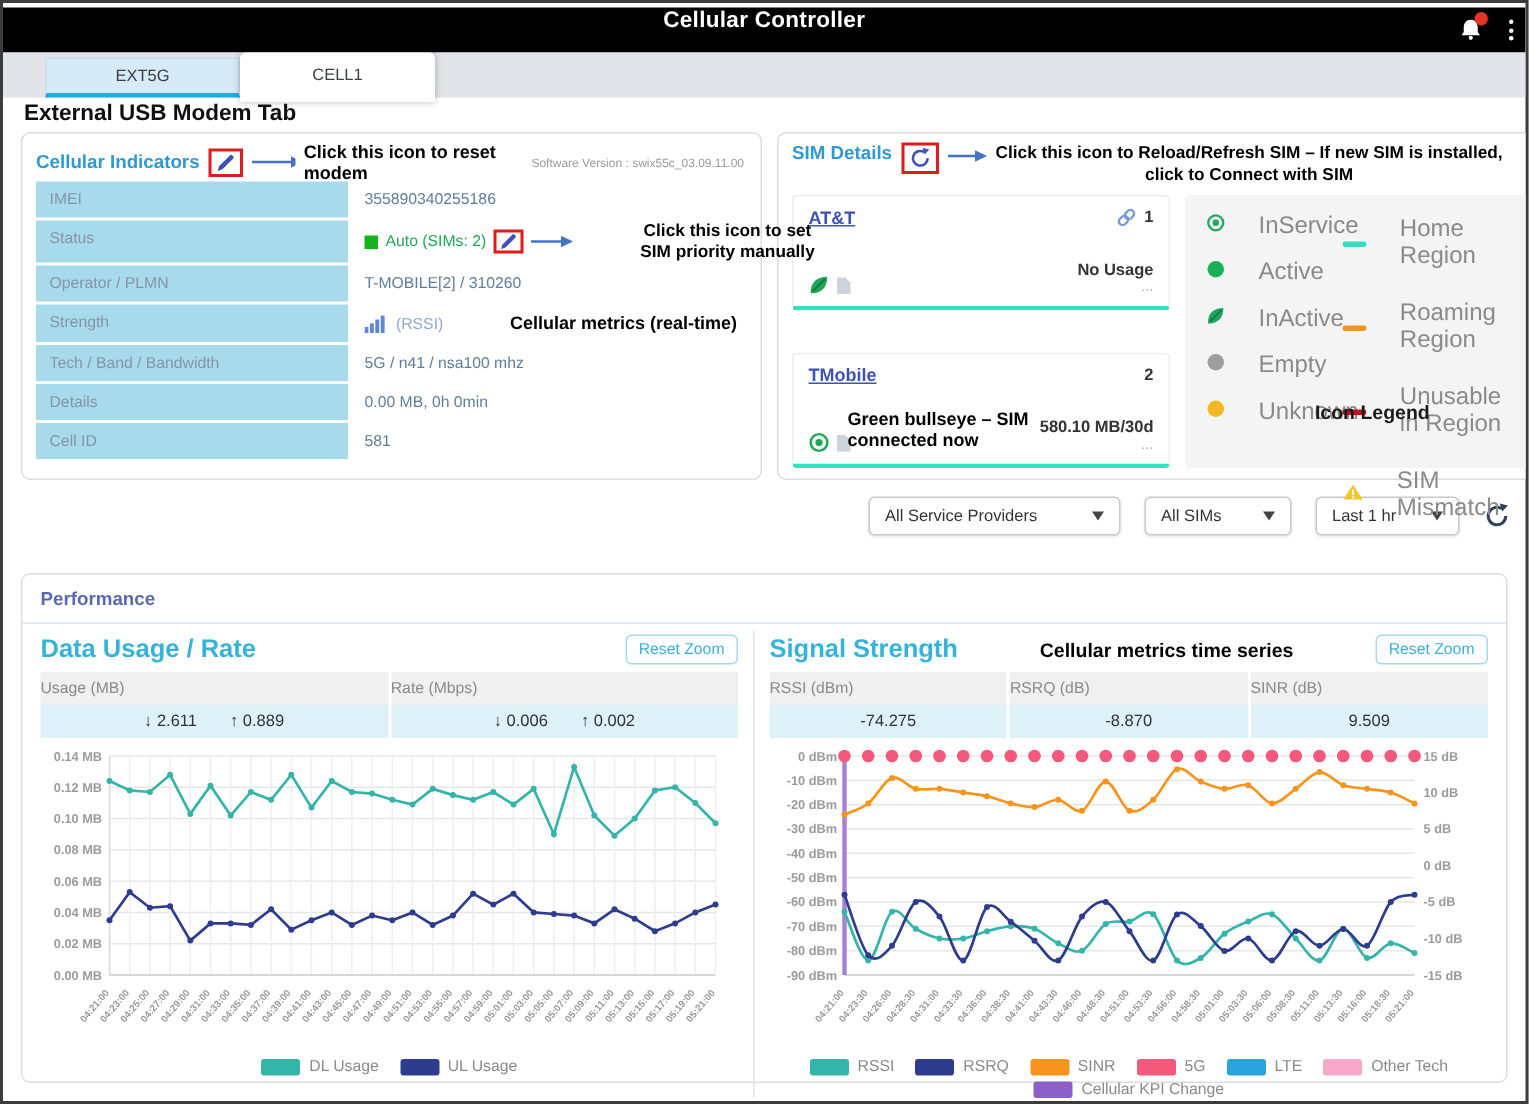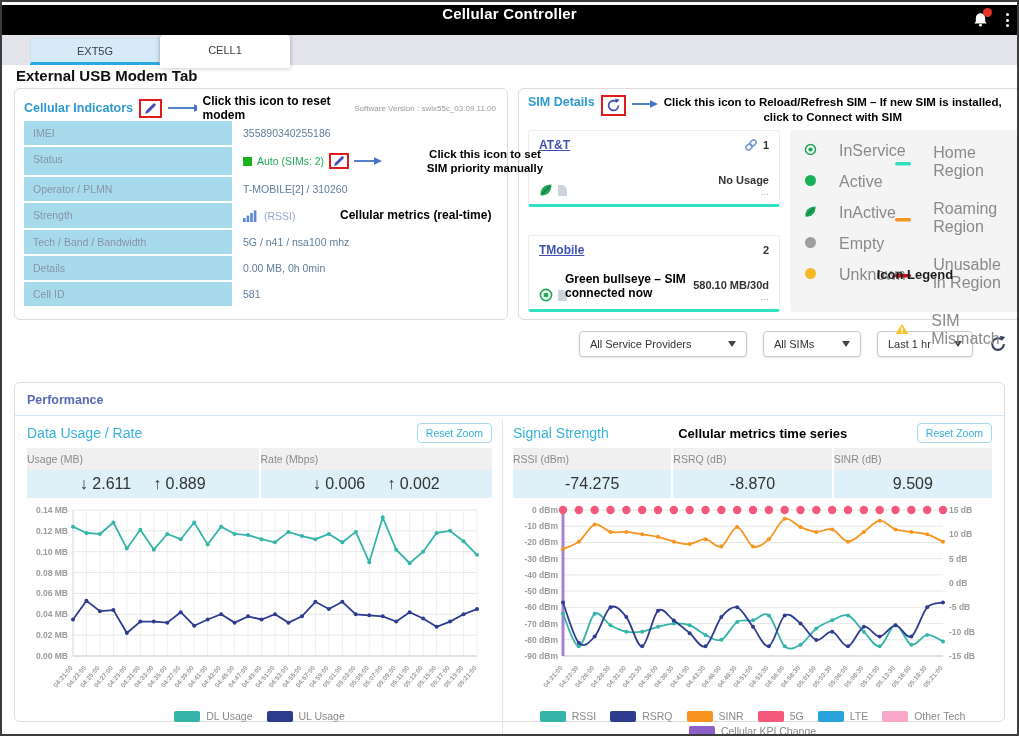--- a/index.html
+++ b/index.html
@@ -81,27 +81,27 @@
 
   
   .perf-panel { margin:20px 12px 0; border:1px solid #ddd; border-radius:6px; height:340px; background:#fff; }
   .perf-title-row { border-bottom:1px solid #d9e7f2; padding:7px 12px 7px; }
   .perf-title { color:#5a68b5; font-size:12.5px; font-weight:bold; }
   .charts-row { display:flex; padding:4px 12px 0; }
   .chart-col { position:relative; }
   .chart-col.lft { width:476px; padding-right:10px; border-right:1px solid #e4e4e4; }
   .chart-col.rgt { flex:1; padding-left:10px; }
   .chart-head { display:flex; align-items:center; justify-content:space-between; height:26px; }
-  .chart-title { color:#36b3d9; font-weight:normal; font-size:14px; }
+  .chart-title { color:#36b3d9; font-weight:bold; font-size:17px; }
   .ts-annot { font-weight:bold; font-size:13px; color:#000; }
   .reset-zoom { border:1px solid #a8d8ea; color:#3cb0d8; font-size:10.5px; padding:3px 8px; border-radius:4px; background:#fdfeff; cursor:pointer; white-space:nowrap; }
   .stats { display:flex; gap:2px; margin-top:2px; text-align:left; }
   .stat-col { flex:1; }
   .stat-head { background:#f0f0f1; color:#8a8a8a; font-size:10.5px; padding:5px 0; }
-  .stat-val { background:#def0f8; color:#333; font-size:16px; padding:5px 0; display:flex; justify-content:center; gap:22px; }
+  .stat-val { background:#def0f8; color:#333; font-size:11px; padding:5px 0; display:flex; justify-content:center; gap:22px; }
   .chart-wrap { margin-top:4px;font-weight:bold; }
   .chart-legend { display:flex; flex-direction:column; align-items:center; gap:3px; margin-top:-4px; }
   .cl-row { display:flex; justify-content:center; gap:14px; }
   .cl-item { display:flex; align-items:center; gap:6px; font-size:10.5px; color:#8a8a8a; }
   .cl-swatch { width:26px; height:11px; border-radius:2px; }
 </style>
 </head>
 <body>
 
 <div class="frame">

